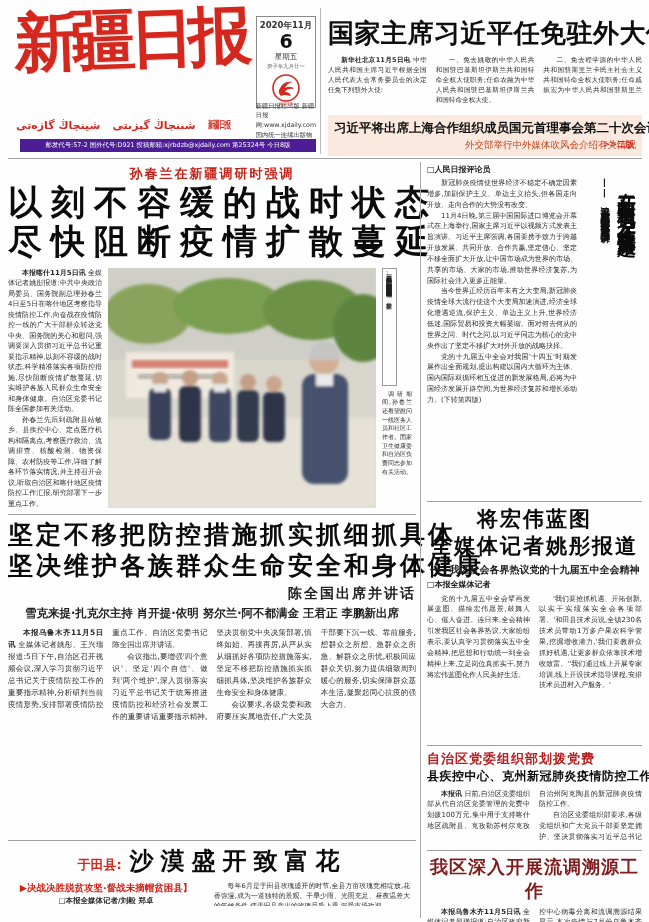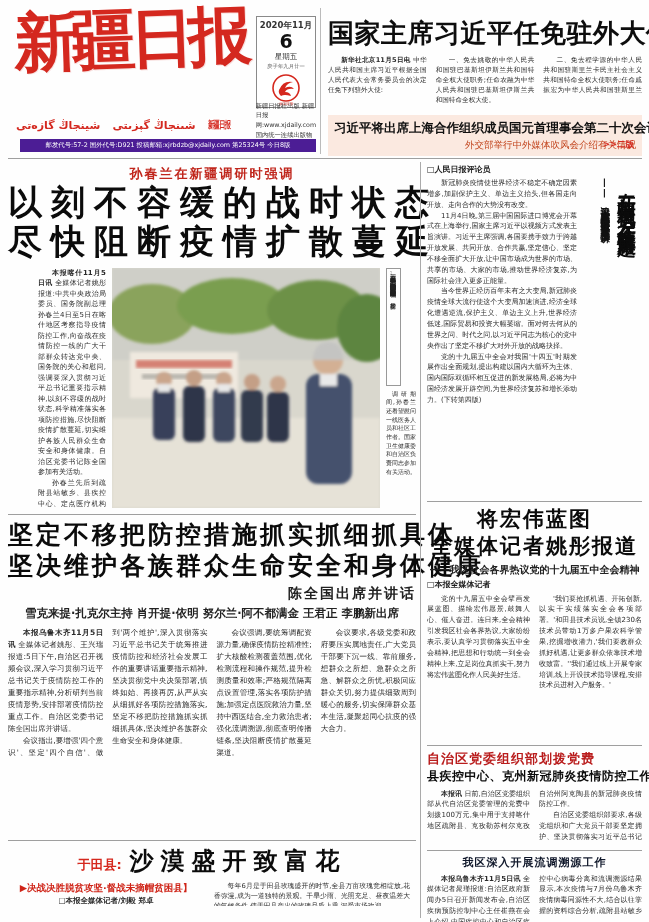--- a/index.html
+++ b/index.html
@@ -33,21 +33,21 @@
   .trbody{columns:3;column-gap:9px;font-size:6.6px;line-height:1.5;height:54px;overflow:hidden;color:#2a2a2a;}
   .pink{margin-top:5px;background:#fbe9e0;padding:5px 6px 4px;}
   .pk1{font-size:12.5px;font-weight:900;color:#111;text-align:center;white-space:nowrap;}
   .pk2{position:relative;font-size:9.5px;color:#c2451e;text-align:right;margin-top:2px;}
   .pkref{position:absolute;right:2px;top:0;color:#d5281e;font-weight:900;font-size:8.5px;}
   .hdiv{position:absolute;left:8px;width:634px;border-top:1px solid #9f9f9f;}
   
   .mainL{position:absolute;left:8px;top:162px;width:408px;}
   .kick{font-size:13px;font-weight:900;color:#c0261c;text-align:center;margin-top:3px;letter-spacing:2px;}
   .bigh{font-size:34px;font-weight:900;color:#0b0b0b;text-align:center;line-height:1.14;letter-spacing:9px;white-space:nowrap;}
-  .arow{display:flex;gap:6px;margin-top:7px;height:242px;overflow:hidden;margin-left:30px;}
+  .arow{display:flex;gap:6px;margin-top:7px;height:242px;overflow:hidden;}
   .lcol{width:94px;font-size:7px;line-height:1.5;color:#2a2a2a;overflow:hidden;}
   .photo{width:268px;height:240px;flex:none;background:#dad8cf;}
   .ncol{width:30px;flex:none;font-size:6px;line-height:1.45;color:#2a2a2a;overflow:hidden;}
   .capbox{border:1px solid #999;height:118px;padding:2px;writing-mode:vertical-rl;
           font-size:6px;line-height:1.5;overflow:hidden;margin-bottom:4px;color:#222;}
   .s2{margin-top:4px;border-top:1px solid #9f9f9f;padding-top:4px;}
   .kick2{font-size:12px;font-weight:900;color:#111;text-align:center;letter-spacing:1px;}
   .serifh{font-family:"Liberation Serif",serif;font-size:25px;font-weight:900;color:#0b0b0b;
           text-align:center;line-height:1.25;letter-spacing:3px;white-space:nowrap;}
   .sub1{font-size:14px;font-weight:900;text-align:right;margin-top:4px;letter-spacing:2px;}
@@ -71,21 +71,21 @@
   .vbig{display:block;font-size:18.5px;font-weight:900;letter-spacing:2.5px;color:#0b0b0b;line-height:1.55;}
   .vsub{display:block;font-size:9.5px;font-weight:700;color:#111;letter-spacing:1px;}
   .rdiv{border-top:1px solid #9f9f9f;margin:5px 0 4px;}
   .bph1{font-size:21px;font-weight:900;text-align:center;line-height:1.3;letter-spacing:2px;color:#0b0b0b;}
   .bpsub{font-size:10px;font-weight:800;text-align:center;margin-top:2px;white-space:nowrap;}
   .b2{columns:2;column-gap:9px;font-size:7px;line-height:1.55;overflow:hidden;color:#2a2a2a;margin-top:4px;}
   .bph{height:146px;}
   .pfh1{font-size:13px;font-weight:900;text-align:left;letter-spacing:1px;color:#b91c1c;}
   .pfh2{font-size:12px;font-weight:900;text-align:center;letter-spacing:.5px;white-space:nowrap;color:#0b0b0b;}
   .pfb{height:56px;}
-  .tch{font-size:11px;font-weight:900;text-align:center;letter-spacing:1px;color:#0f172a;}
+  .tch{font-size:18px;font-weight:900;text-align:center;letter-spacing:1px;color:#7f1d1d;}
   .tcb{height:64px;}
 </style>
 </head>
 <body>
 
 <div class="page" data-name="newspaper-page">
 
   <div class="hd" data-name="header">
     <div class="mast" data-name="masthead">
       <div class="mtitle" data-name="paper-title">新疆日报</div>
@@ -188,21 +188,20 @@
     </div>
 
     <div class="s2" data-name="video-meeting-story">
       <div class="serifh" data-name="meeting-headline-line1">坚定不移把防控措施抓实抓细抓具体</div>
       <div class="serifh" data-name="meeting-headline-line2">坚决维护各族群众生命安全和身体健康</div>
       <div class="sub1" data-name="speaker-line">陈全国出席并讲话</div>
       <div class="sub2" data-name="attendees-line">雪克来提·扎克尔主持 肖开提·依明 努尔兰·阿不都满金 王君正 李鹏新出席</div>
       <div class="b4" data-name="story-body">
         <p data-name="paragraph"><b>本报乌鲁木齐11月5日讯</b><span> 全媒体记者姚彤、王兴瑞报道:5日下午,自治区召开视频会议,深入学习贯彻习近平总书记关于疫情防控工作的重要指示精神,分析研判当前疫情形势,安排部署疫情防控重点工作。自治区党委书记陈全国出席并讲话。</span></p>
         <p data-name="paragraph">会议指出,要增强'四个意识'、坚定'四个自信'、做到'两个维护',深入贯彻落实习近平总书记关于统筹推进疫情防控和经济社会发展工作的重要讲话重要指示精神,坚决贯彻党中央决策部署,慎终如始、再接再厉,从严从实从细抓好各项防控措施落实,坚定不移把防控措施抓实抓细抓具体,坚决维护各族群众生命安全和身体健康。</p>
-        <p data-name="paragraph">会议强调,要统筹调配资源力量,确保疫情防控精准性;扩大核酸检测覆盖范围,优化检测流程和操作规范,提升检测质量和效率;严格规范隔离点设置管理,落实各项防护措施;加强定点医院救治力量,坚持中西医结合,全力救治患者;强化流调溯源,彻底查明传播链条,坚决阻断疫情扩散蔓延渠道。</p>
         <p data-name="paragraph">会议要求,各级党委和政府要压实属地责任,广大党员干部要下沉一线、靠前服务,想群众之所想、急群众之所急、解群众之所忧,积极回应群众关切,努力提供细致周到暖心的服务,切实保障群众基本生活,凝聚起同心抗疫的强大合力。</p>
       </div>
     </div>
 
     <div class="s3" data-name="yutian-story">
       <div class="yhrow" data-name="yutian-headline-row">
         <span class="yplace" data-name="place-label">于田县:</span>
         <span class="yh" data-name="yutian-headline">沙漠盛开致富花</span>
       </div>
       <div class="yrow" data-name="yutian-body">

